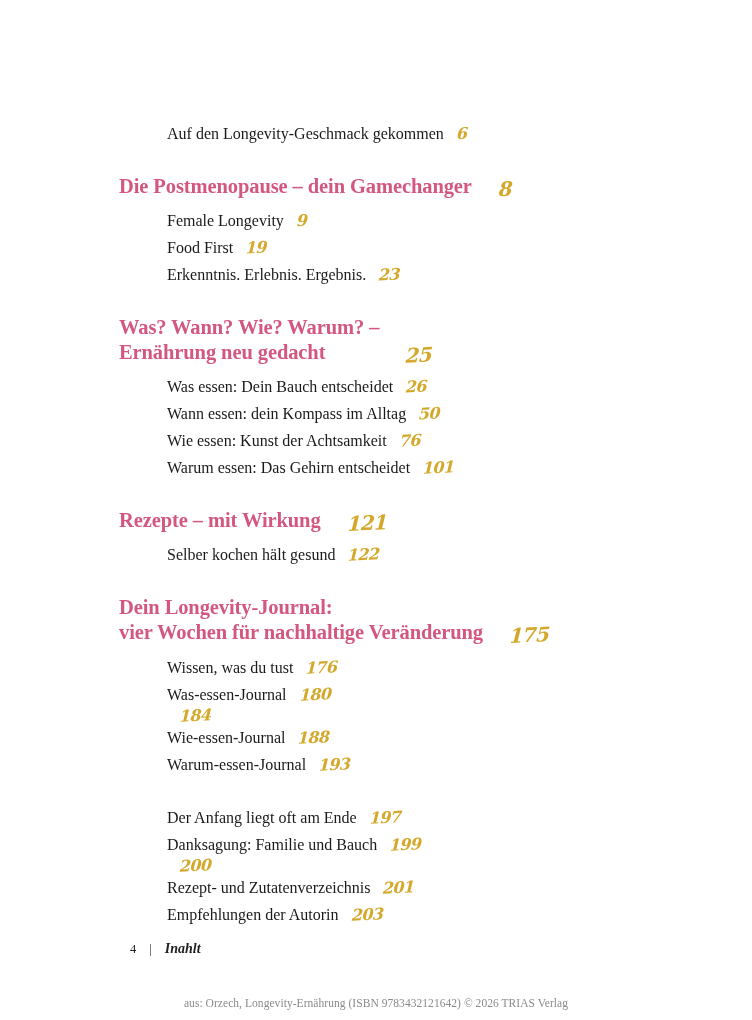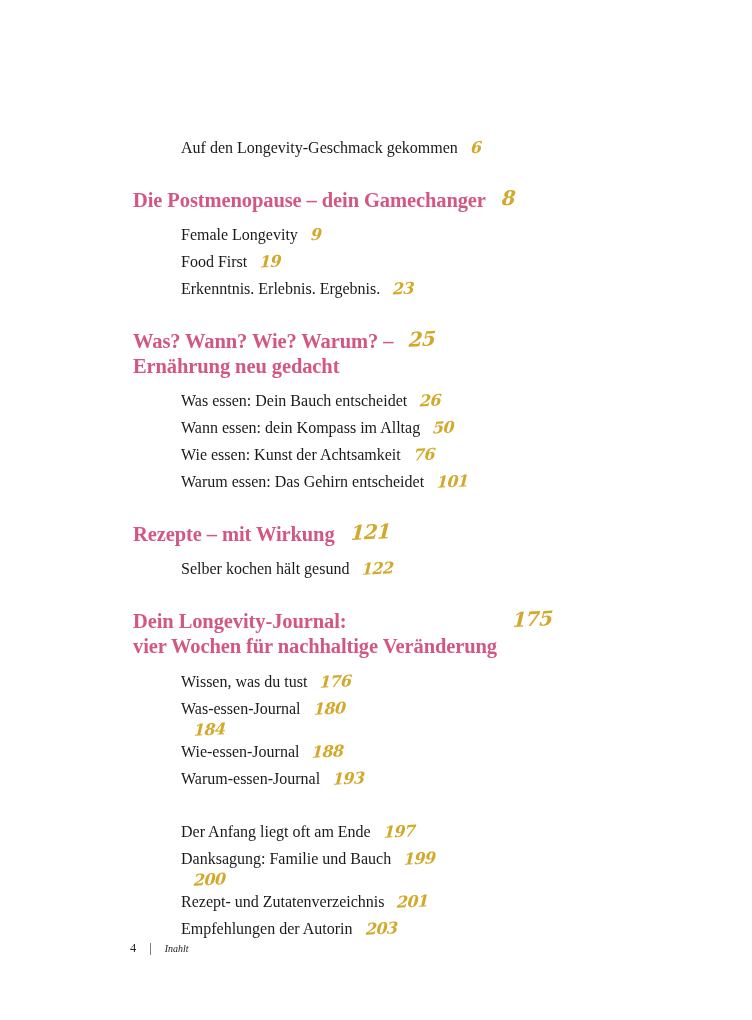--- a/index.html
+++ b/index.html
@@ -26,38 +26,39 @@
 
   
   .content {
     position: absolute;
     left: 117px;
     top: 118px;
     width: 560px;
   }
 
   
-  .group { margin: 16px; }
+  .group { margin: 2px; }
 
   
   .heading {
     color: #d3577f;
     font-family: "Liberation Serif", "DejaVu Serif", serif;
     font-weight: bold;
     font-size: 20.5px;
     line-height: 25px;
     letter-spacing: -0.1px;
     margin: 0;
     white-space: pre-line;
     display: block;
   }
   .heading-row {
     display: flex;
-    align-items: flex-start;
+    align-items: flex-end;
     flex-wrap: wrap;
+    gap: 11px;
   }
   .heading-row .heading { display: inline; }
 
   
   .entry {
     display: flex;
     align-items: baseline;
     margin-left: 48px;
     font-size: 16px;
     line-height: 27px;
@@ -103,22 +104,22 @@
     font-size: 12.5px;
     font-family: "Liberation Serif", "DejaVu Serif", serif;
   }
   .folio-num { }
   .folio-sep {
     margin: 0 13px;
     color: #333;
   }
   .folio-label {
     font-style: italic;
-    font-weight: normal;
-    font-size: 10px;
+    font-weight: bold;
+    font-size: 14px;
   }
 
   
   .credit {
     position: absolute;
     left: 0;
     top: 997px;
     width: 752px;
     text-align: center;
     color: #8a8a8a;
@@ -245,14 +246,15 @@
     </div>
 
   </div>
 
   <div class="folio">
     <span class="folio-num">4</span>
     <span class="folio-sep">|</span>
     <span class="folio-label">Inahlt</span>
   </div>
 
+  <div class="credit">aus: Orzech, Longevity-Ernährung (ISBN 9783432121642) © 2026 TRIAS Verlag</div>
 
 </div>
 
 </body></html>

